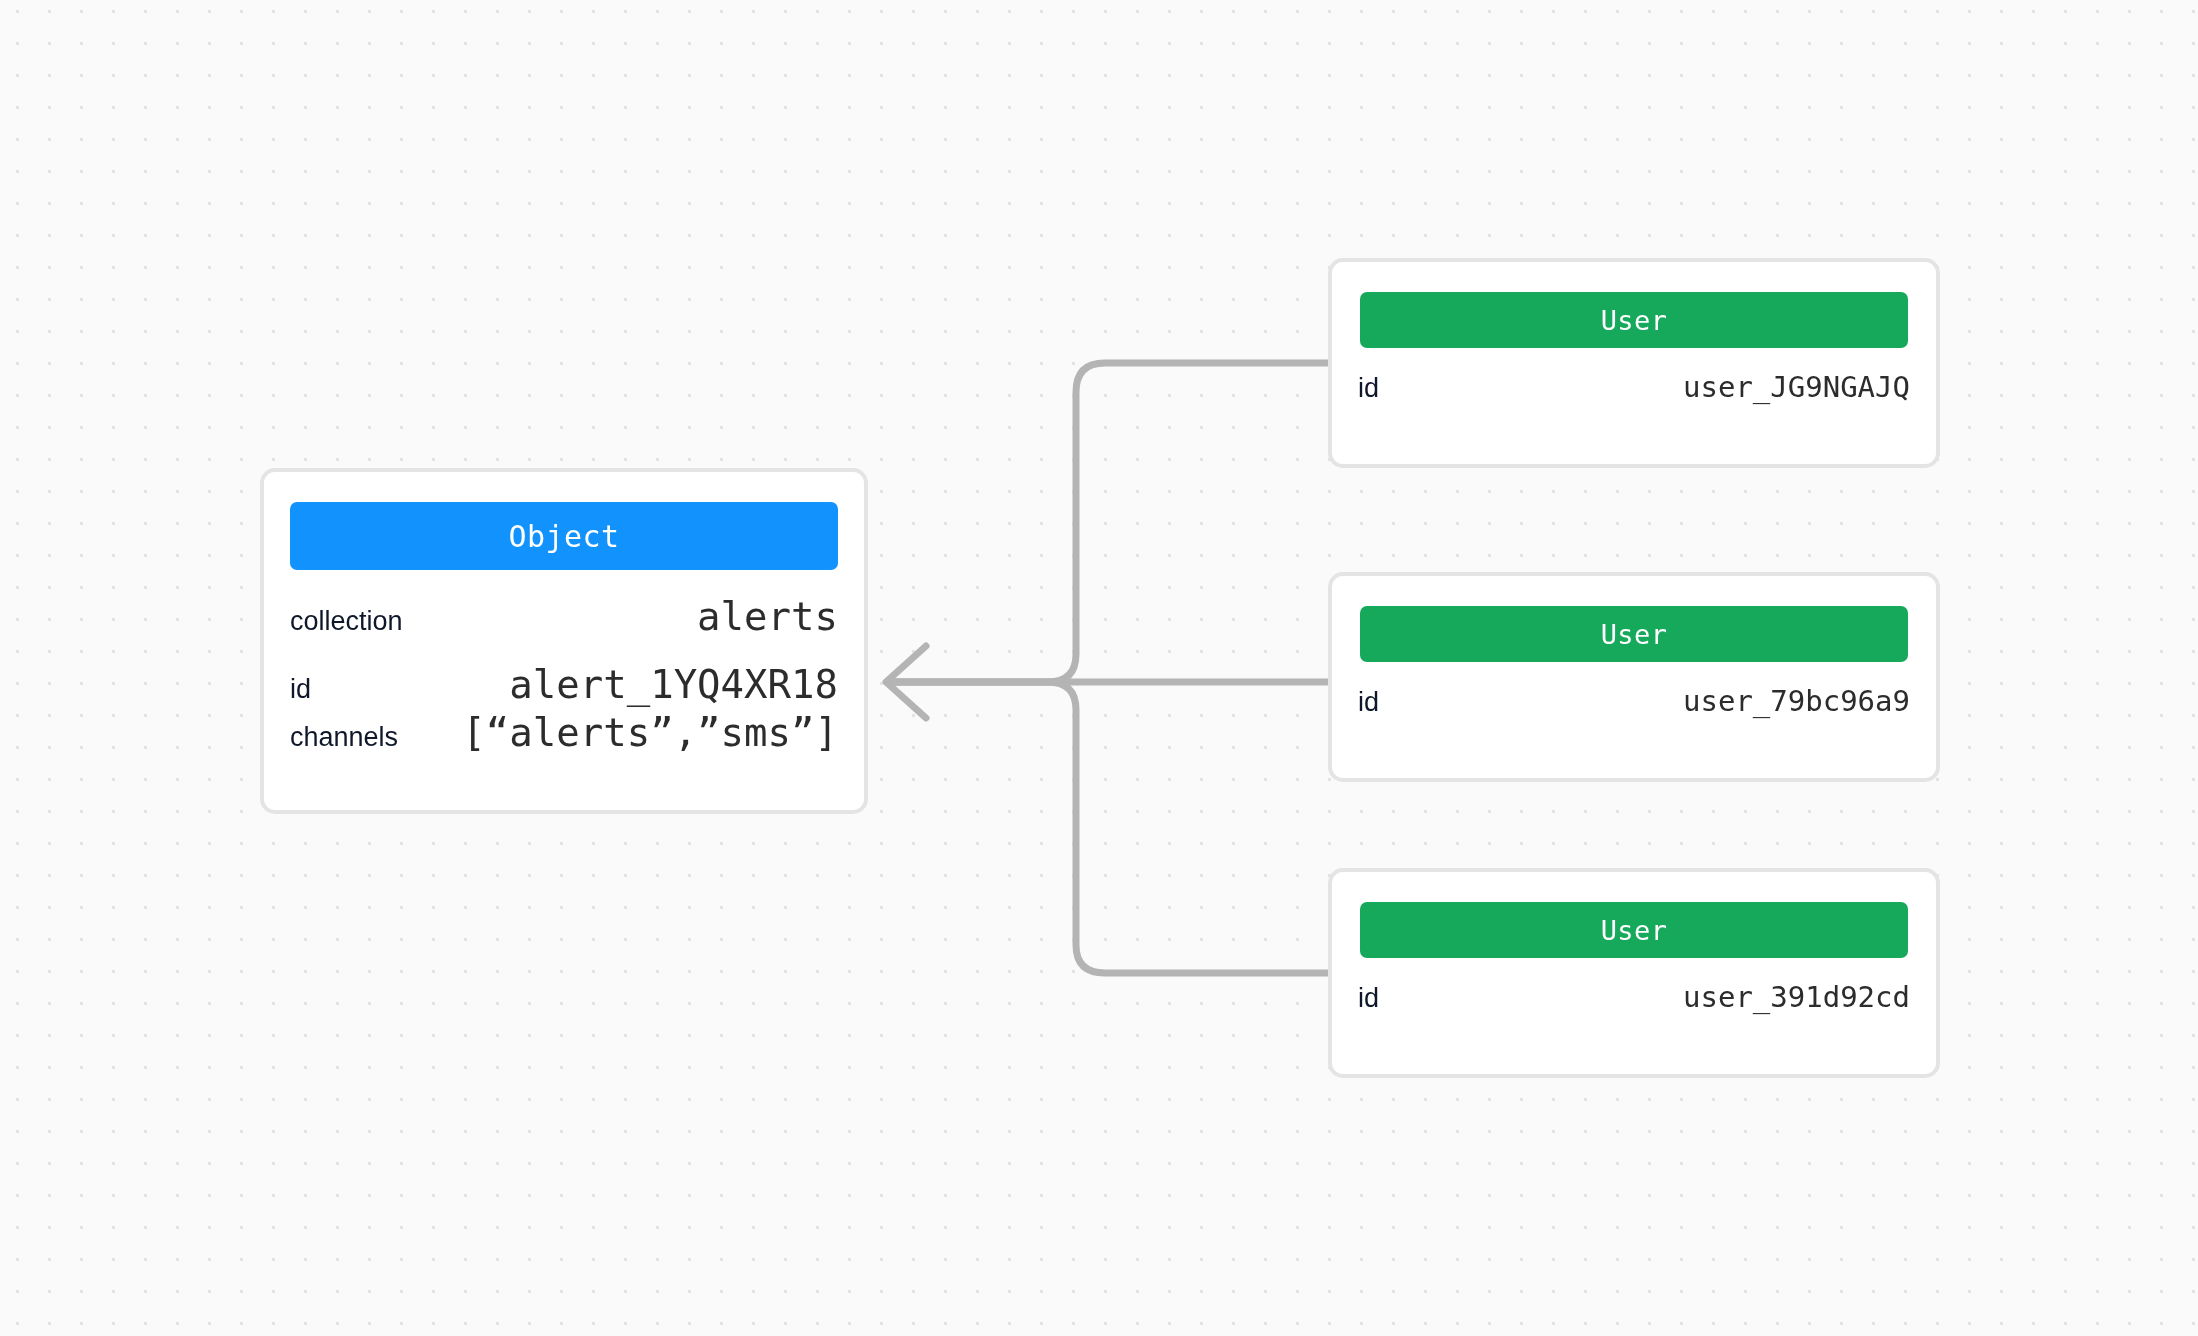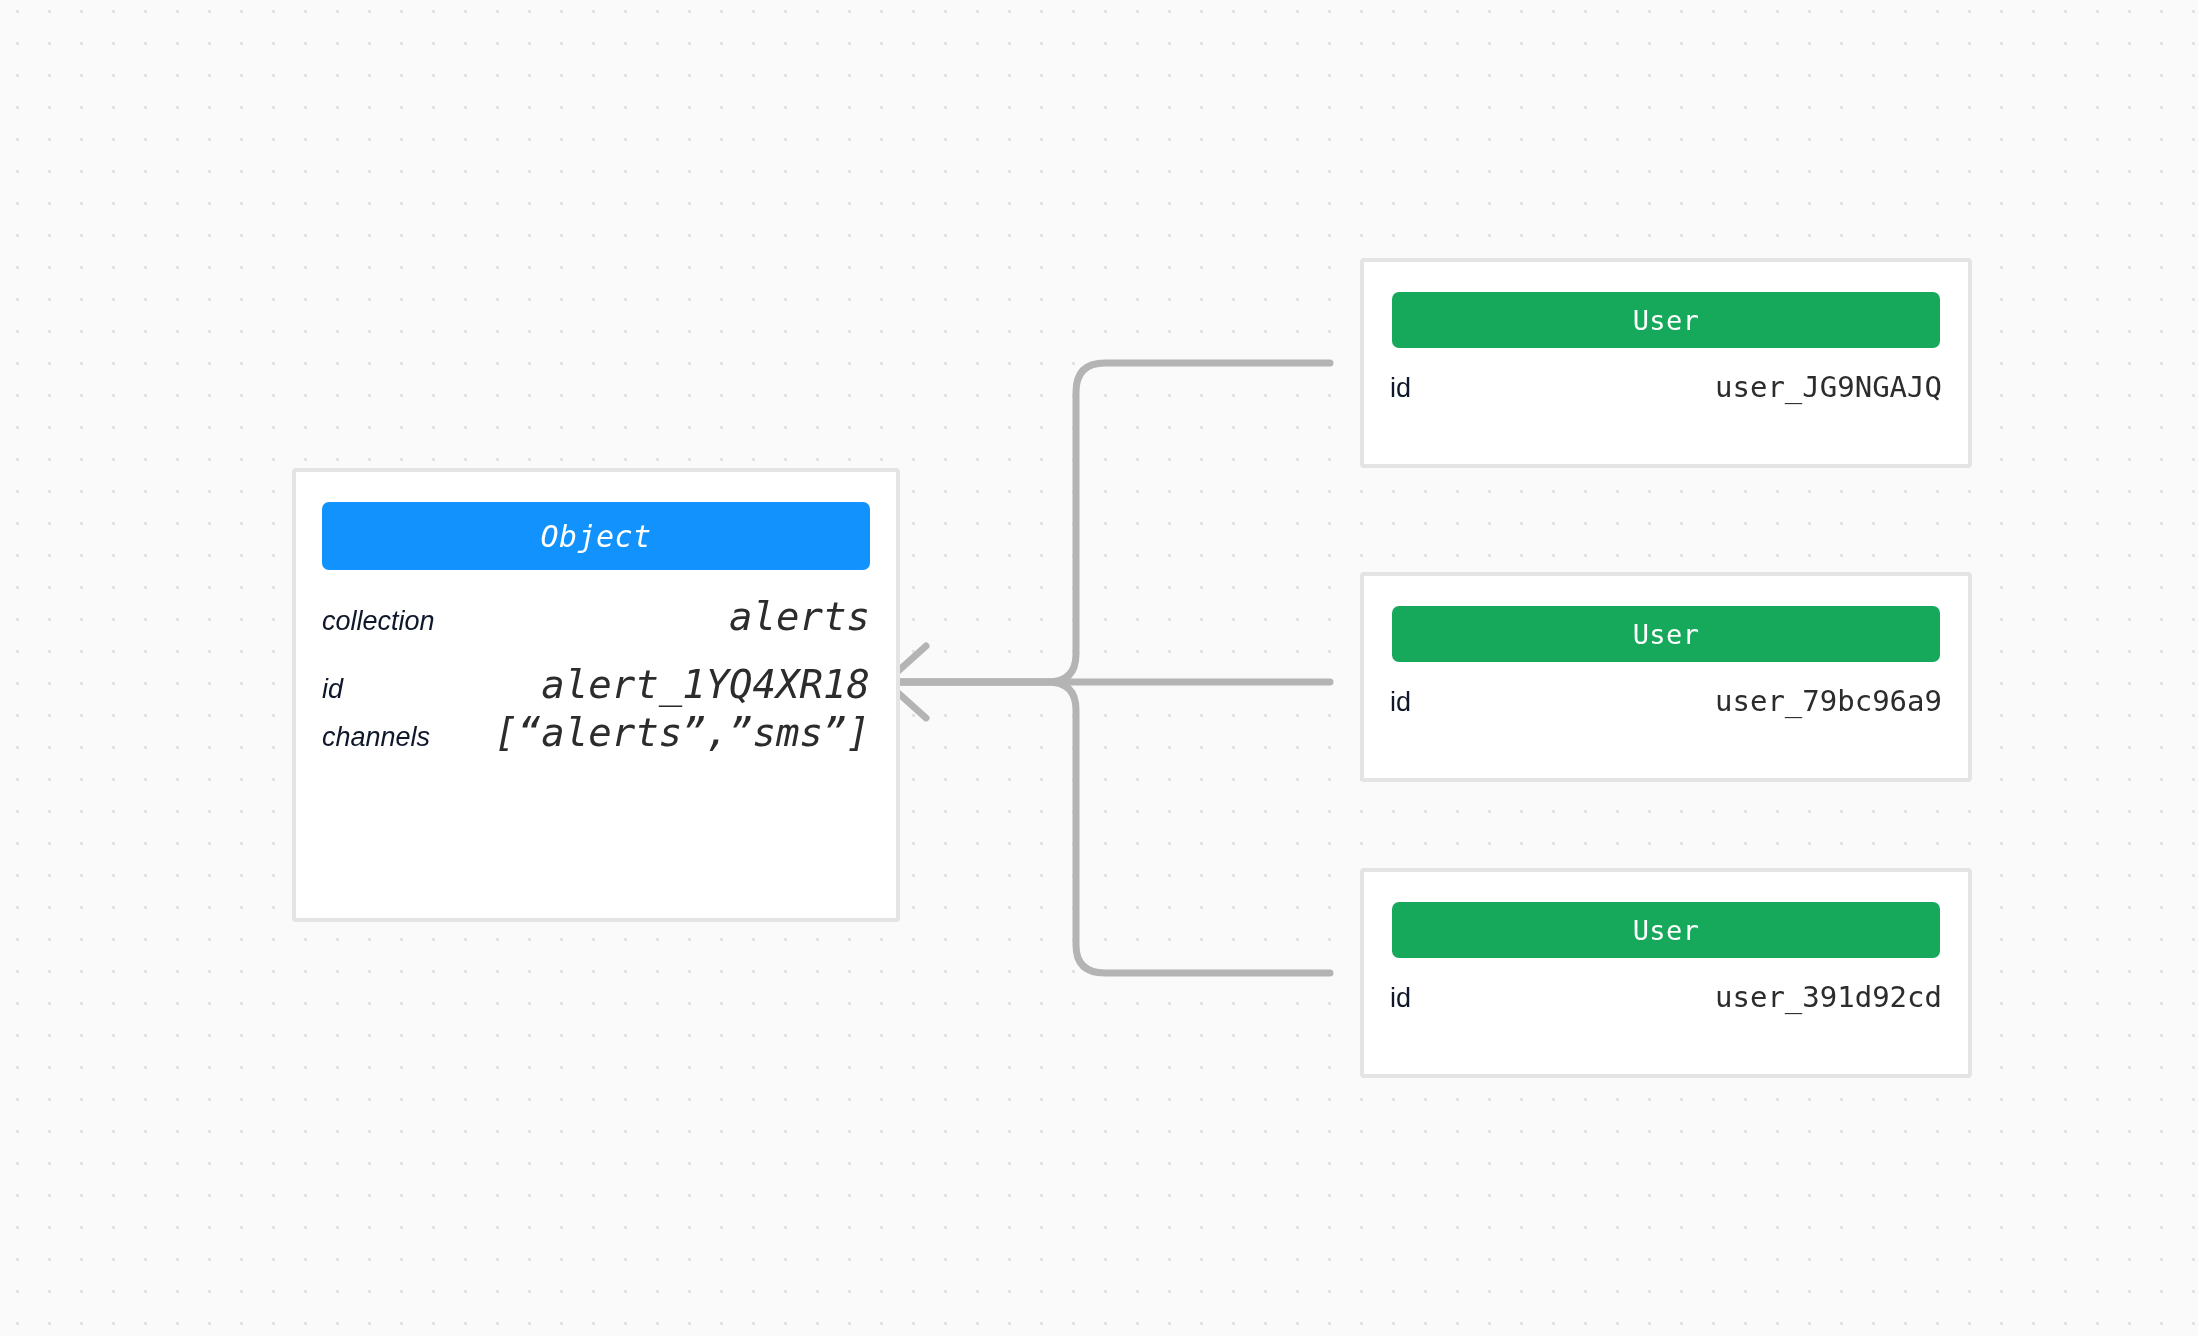--- a/index.html
+++ b/index.html
@@ -34,23 +34,22 @@
     height: 1336px;
     pointer-events: none;
   }
 
   
   .node {
     position: absolute;
     box-sizing: border-box;
     background: #ffffff;
     border: 4px solid #e4e4e4;
-    border-radius: 4px;
+    border-radius: 15px;
     z-index: 5;
-    margin-left: 32px;
   }
 
   .node-header {
     position: absolute;
     border-radius: 7px;
     display: flex;
     align-items: center;
     justify-content: center;
     color: #ffffff;
     font-family: "DejaVu Sans Mono", "Liberation Mono", monospace;
@@ -80,22 +79,21 @@
     font-family: "DejaVu Sans Mono", "Liberation Mono", monospace;
     white-space: pre;
     text-align: right;
   }
 
   
   #node-object {
     left: 260px;
     top: 468px;
     width: 608px;
-    height: 454px;
-    font-style: italic;
+    height: 346px;
   }
   #node-object .node-header {
     left: 26px;
     top: 30px;
     width: 548px;
     height: 68px;
     background: #1192fc;
     font-size: 30px;
   }
   #node-object .rows {

